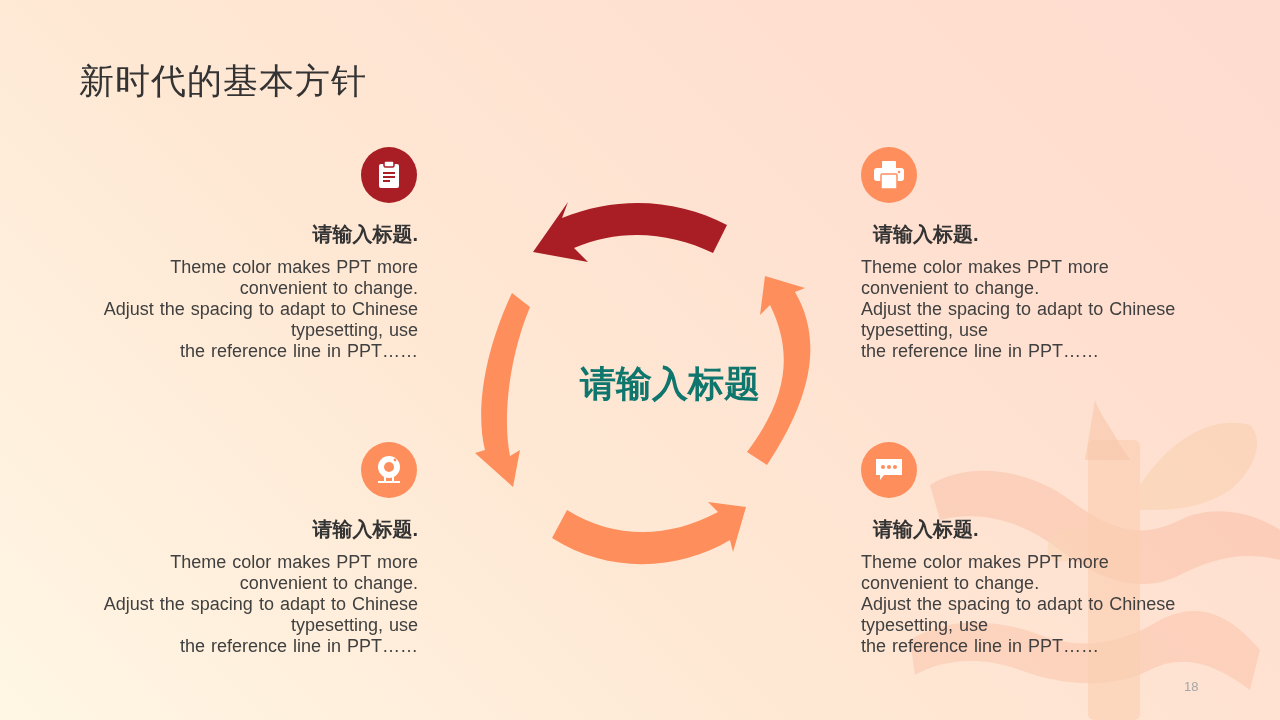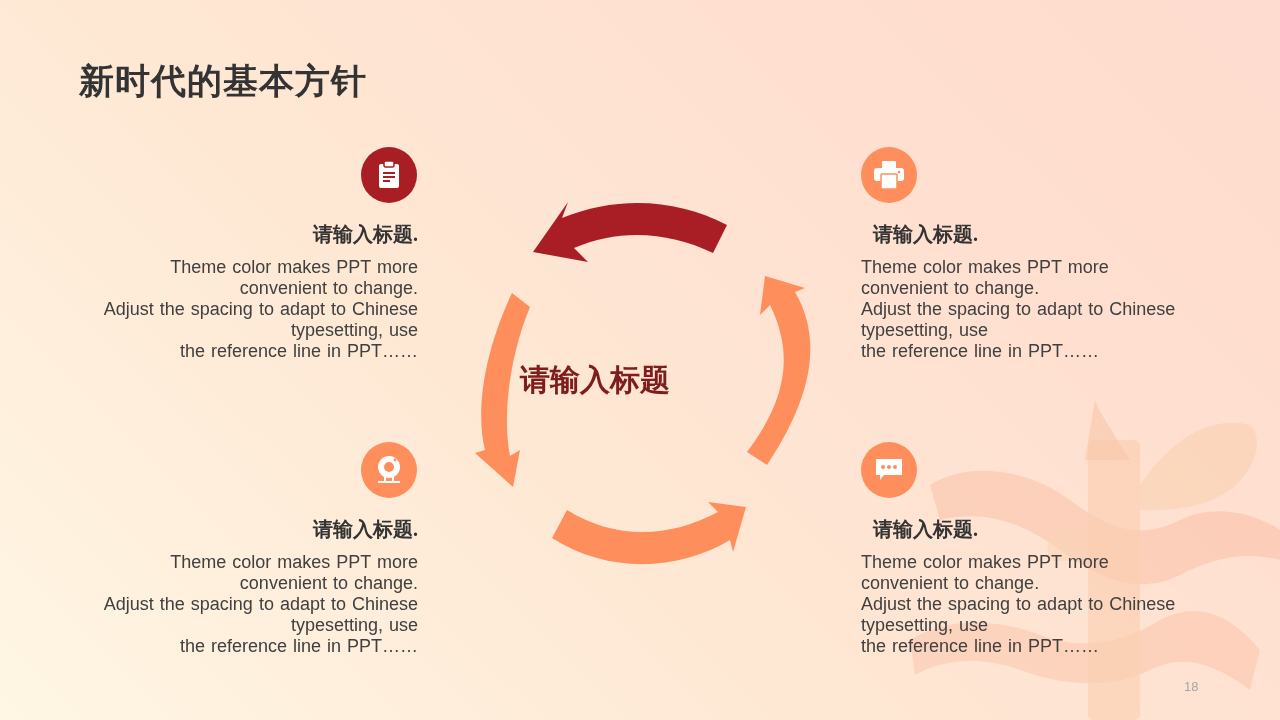--- a/index.html
+++ b/index.html
@@ -3,43 +3,43 @@
 <meta charset="utf-8">
 <style>
   html, body { margin: 0; padding: 0; }
   body {
     width: 1280px; height: 720px; overflow: hidden; position: relative;
     font-family: "Liberation Sans", "DejaVu Sans", sans-serif;
     background: linear-gradient(45deg, #fff6e4 0%, #fee8d4 40%, #ffdfd0 75%, #fedccf 100%);
   }
   .slide-title {
     position: absolute; left: 79px; top: 58px;
-    font-size: 35px; font-weight: bold; color: #333333; letter-spacing: 1px;
+    font-size: 35px; font-weight: normal; color: #333333; letter-spacing: 1px;
     font-family: "DejaVu Sans", sans-serif;
   }
   .watermark { position: absolute; left: 910px; top: 400px; width: 370px; height: 320px; opacity: 0.55; }
   .icon-circle {
     position: absolute; width: 56px; height: 56px; border-radius: 50%;
     display: flex; align-items: center; justify-content: center;
   }
   .block { position: absolute; width: 340px; }
   .block.left { text-align: right; }
   .block.right { text-align: left; }
   .block-title {
     font-size: 20px; font-weight: bold; color: #333333; height: 30px; line-height: 30px;
-    font-family: Liberation Serif, serif;
+    font-family: Liberation Sans, sans-serif;
   }
   .block-desc {
     margin-top: 8px; font-size: 18px; line-height: 21px; color: #404040;
     word-spacing: 1px;
   }
   .cycle { position: absolute; left: 440px; top: 190px; width: 400px; height: 380px; }
   .center-title {
-    position: absolute; left: 520px; top: 360px; width: 240px; text-align: left;
-    font-size: 30px; font-weight: bold; color: #7f1d1d;
+    position: absolute; left: 520px; top: 360px; width: 240px; text-align: right;
+    font-size: 36px; font-weight: bold; color: #0f766e;
     font-family: "DejaVu Sans", sans-serif;
   }
   .page-number {
     position: absolute; left: 1184px; top: 679px; font-size: 13px; color: #a6a6a6;
   }
 </style>
 </head>
 <body>
 
 <div class="slide-title">新时代的基本方针</div>

